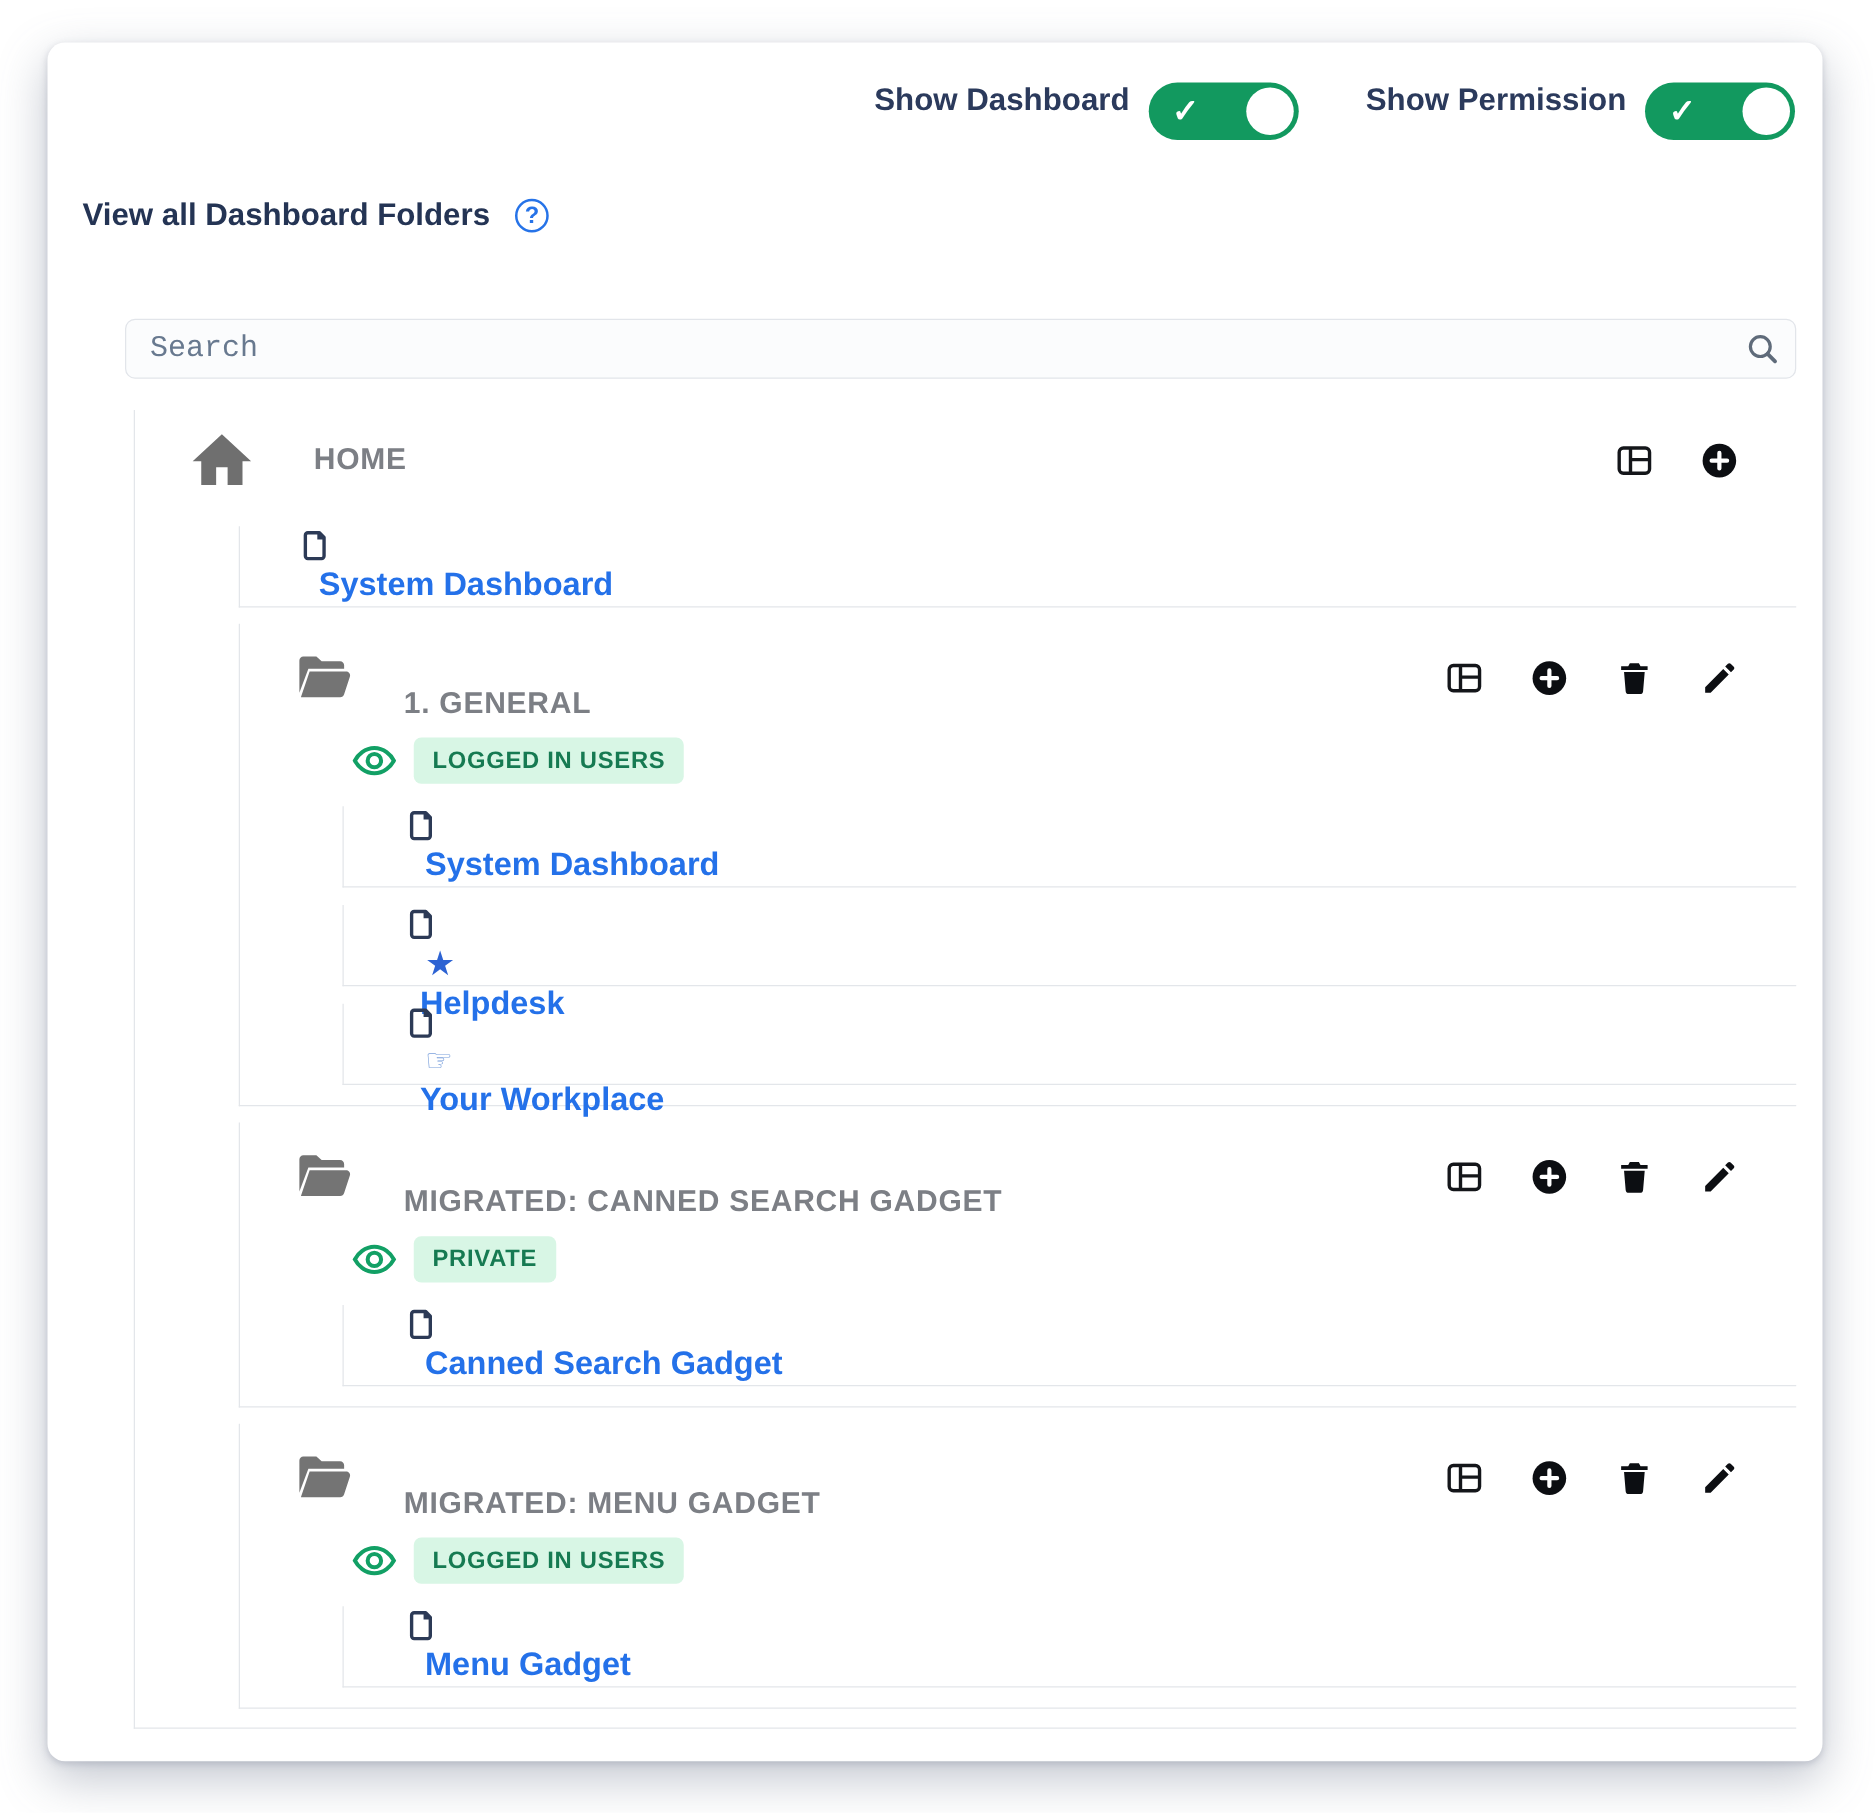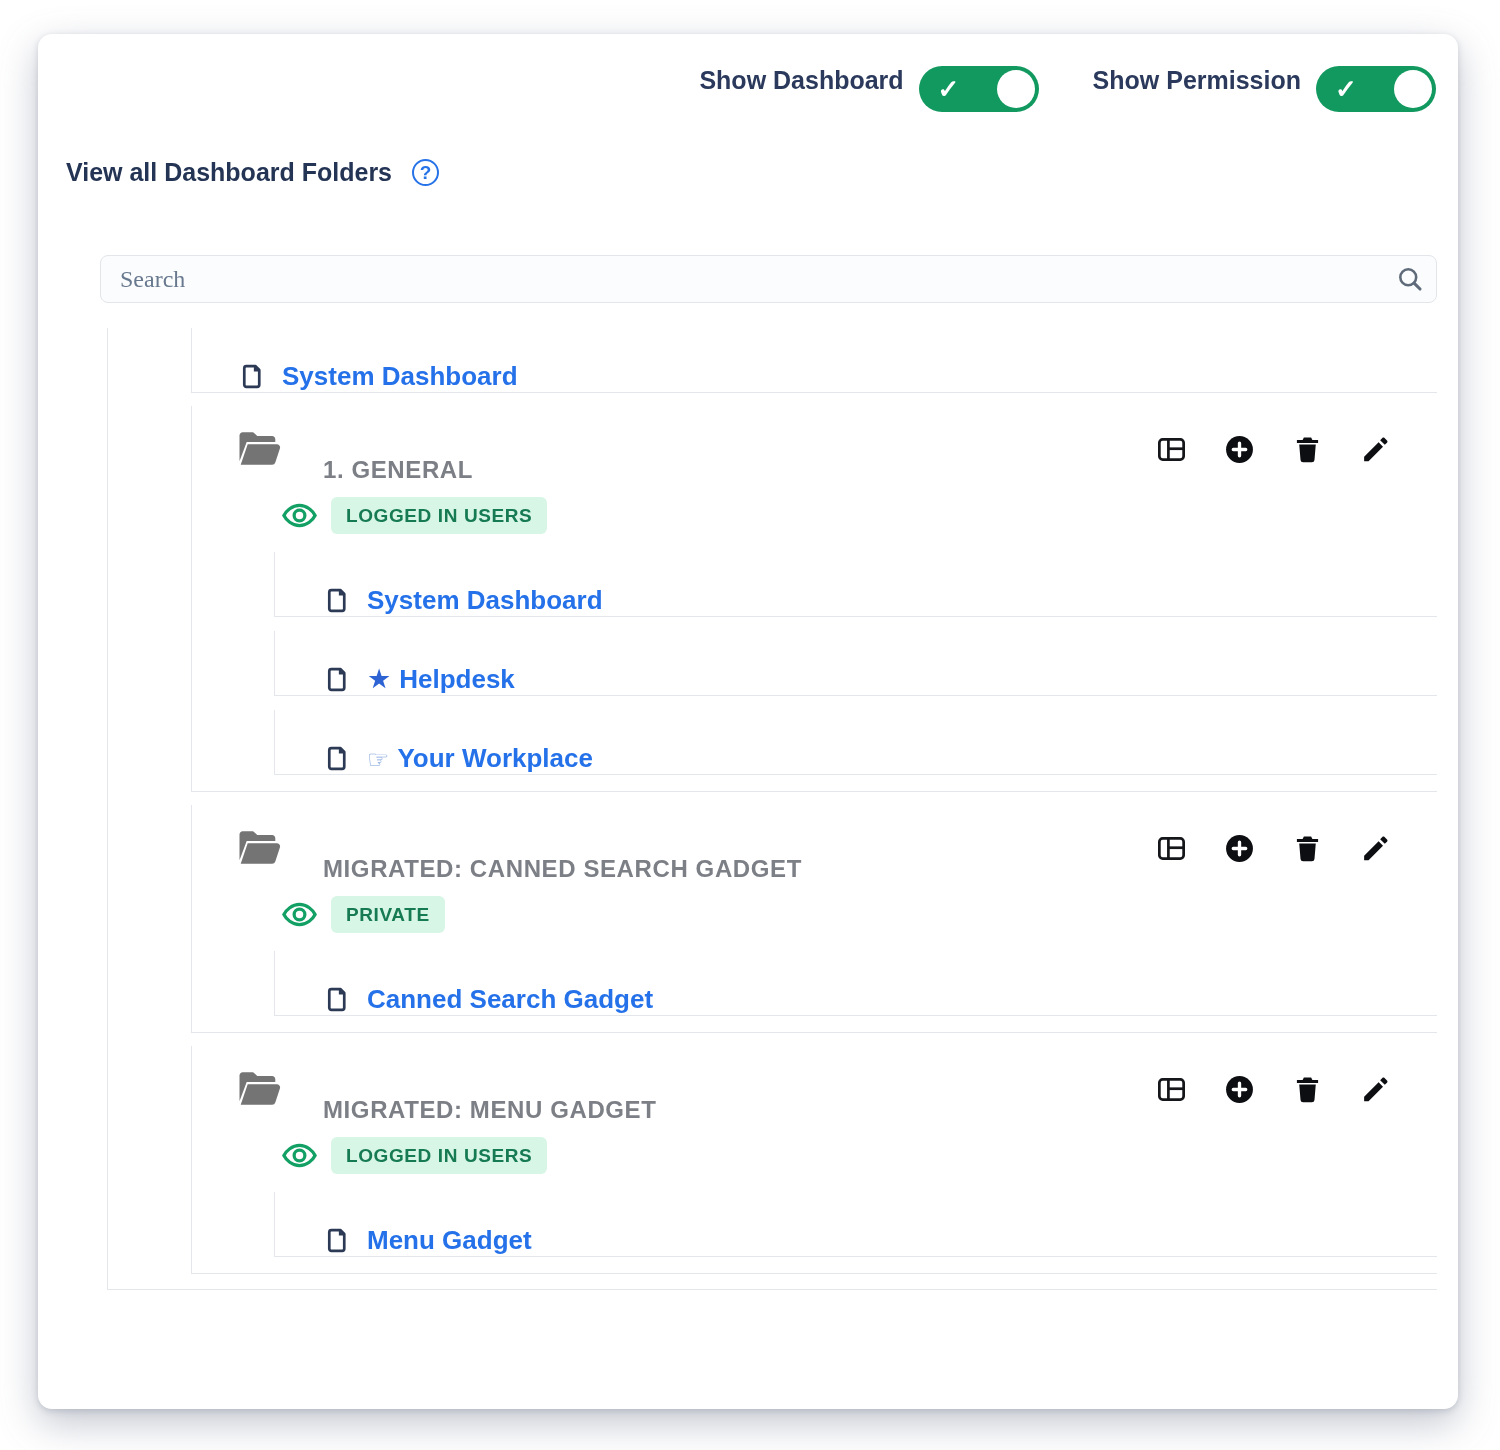--- a/index.html
+++ b/index.html
@@ -38,39 +38,40 @@
     color:#2673e8;font-size:19px;font-weight:700;display:flex;align-items:center;
     justify-content:center;margin-left:20px;cursor:pointer;background:#fff;
     font-family:"Liberation Sans",sans-serif;padding:0;line-height:1;
   }
   
   .main{margin:68px 21px 0 62px;}
   .search{position:relative;width:100%;box-sizing:border-box;}
   .search input{
     width:100%;height:48px;box-sizing:border-box;border:1px solid #e2e5ea;
     border-radius:8px;background:#fbfcfd;padding:0 54px 0 19px;
-    font-size:24px;color:#243454;outline:none;font-family:Liberation Serif, serif;
+    font-size:24px;color:#243454;outline:none;font-family:Liberation Mono, monospace;
   }
   .search input::placeholder{color:#68798f;opacity:1;}
   .search .mag{position:absolute;right:13px;top:10px;width:28px;height:28px;cursor:pointer;}
   
   .tree{margin-top:25px;margin-left:7px;}
   .bL{border-left:1px solid #e3e6ea;}
   .bB{border-bottom:1px solid #e3e6ea;}
   .home-node{padding-bottom:15px;}
   .home-hdr{display:flex;align-items:center;height:80px;padding-left:42px;}
   .home-hdr .hicon{width:55px;height:55px;flex:0 0 auto;}
   .node-label{font-size:24px;font-weight:700;color:#7c7f85;letter-spacing:.6px;}
   .home-hdr .node-label{margin-left:46px;}
   .actions{display:flex;align-items:center;margin-left:auto;padding-right:46px;gap:36px;}
   .icon-btn{background:none;border:none;padding:0;margin:0;cursor:pointer;width:32px;height:32px;display:flex;align-items:center;justify-content:center;}
   .icon-btn svg{width:31px;height:31px;}
   .item{
-    display:flex;align-items:flex-end;height:64px;margin-top:13px;
+    display:flex;align-items:flex-start;height:64px;margin-top:13px;
     padding-left:47px;
+    flex-direction:column;
   }
   .item.lvl1{margin-left:83px;}
   .doc{width:27px;height:31px;flex:0 0 auto;}
   .link{font-size:26px;font-weight:600;color:#2471e9;margin-left:16px;text-decoration:none;cursor:pointer;}
   .px{margin-left:16px;margin-right:-4px;}
   .px-star{color:#2d63d3;font-size:27px;}
   .px-hand{color:#7da2dc;font-size:25px;}
   .px + .link{margin-left:12px;}
   .folder-node{margin-left:83px;margin-top:13px;padding-bottom:16px;}
   .folder-hdr{display:flex;align-items:center;height:86px;padding-left:36px;}
@@ -158,20 +159,38 @@
     <div class="search">
       <input type="text" placeholder="Search" style="">
       <svg class="mag" viewBox="0 0 24 24">
           <use href="#i-mag"></use>
         </svg>
     </div>
 
     <div class="tree">
       <div class="home-node bL bB">
 
+        <div class="home-hdr">
+          <svg class="hicon" viewBox="0 0 24 24">
+              <use href="#i-home"></use>
+            </svg>
+          <span class="node-label">HOME</span>
+          <span class="actions">
+            <button class="icon-btn">
+                <svg viewBox="0 0 24 24">
+                  <use href="#i-layout"></use>
+                </svg>
+              </button>
+            <button class="icon-btn">
+                <svg viewBox="0 0 24 24">
+                  <use href="#i-plus"></use>
+                </svg>
+              </button>
+          </span>
+        </div>
 
         <div class="item lvl1 bL bB">
           <svg class="doc" viewBox="0 0 24 24">
               <use href="#i-doc"></use>
             </svg>
           <a class="link">System Dashboard</a>
         </div>
 
         <div class="folder-node bL bB">
           <div class="folder-hdr">

